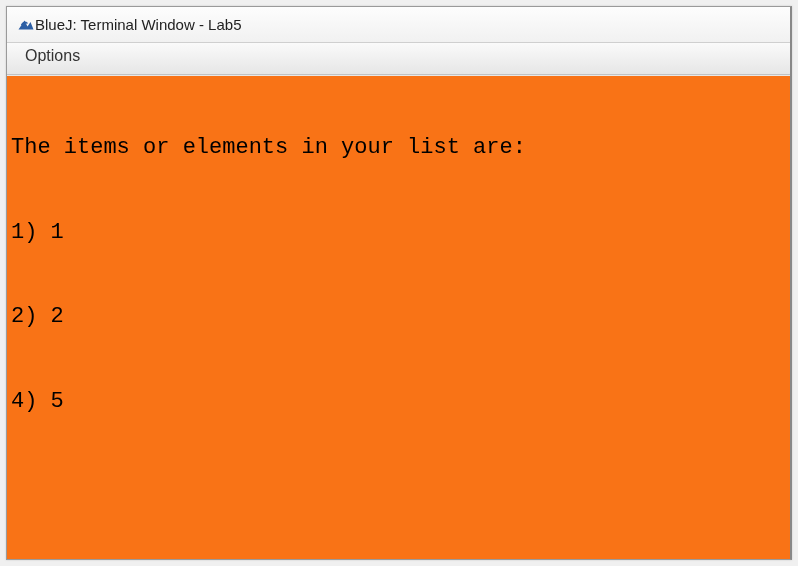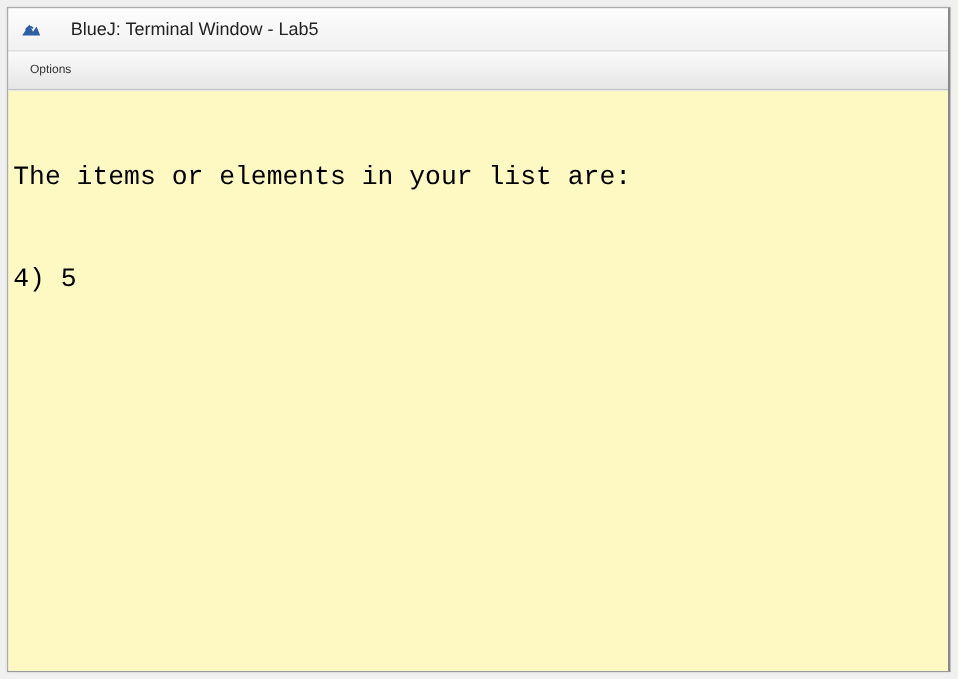--- a/index.html
+++ b/index.html
@@ -20,47 +20,47 @@
       display: flex;
       flex-direction: column;
       box-shadow: 0 0 2px rgba(0,0,0,0.15);
     }
     .titlebar {
       height: 36px;
       background: linear-gradient(#fdfdfd, #f1f1f1);
       border-bottom: 1px solid #cfcfcf;
       display: flex;
       align-items: center;
-      gap: 24px;
+      gap: 0;
       padding: 0 10px;
       font-size: 15px;
       color: #222;
     }
     .app-icon {
       width: 18px; height: 18px;
       display: flex; align-items:center; justify-content:center;
     }
     .menubar {
       height: 32px;
       background: linear-gradient(#fafafa, #e6e6e6);
       border-bottom: 1px solid #c2c2c2;
       display: flex;
-      align-items: center;
+      align-items: flex-start;
       padding: 0 8px;
-      font-size: 10px;
+      font-size: 16px;
       color: #333;
     }
     .menu-item {
       padding: 4px 10px;
       border-radius: 3px;
       cursor: default;
     }
     .terminal {
       flex: 1;
-      background: #fef9c3;
+      background: #f97316;
       padding: 2px 4px;
       overflow: hidden;
       font-family: "Consolas","Courier New",monospace;
       font-size: 22px;
       line-height: 1.28;
       color: #000;
       white-space: pre;
       border-top: 1px solid #e8e8e8;
     }
     .term-line { display: block; }
@@ -76,20 +76,22 @@
         <path d="M6 12 Q9 6 14 10" stroke="#2c5fa5" stroke-width="2" fill="none"></path>
       </svg>
     </span>
     <span>BlueJ: Terminal Window - Lab5</span>
   </div>
   <div class="menubar">
     <span class="menu-item">Options</span>
   </div>
   <div class="terminal">
     <span class="term-line">The items or elements in your list are:</span>
+    <span class="term-line"><span>1)</span> <span>1</span></span>
+    <span class="term-line"><span>2)</span> <span>2</span></span>
     <span class="term-line"><span>4)</span> <span>5</span></span>
     
     
     
     
     
     
     
   </div>
 </div>

